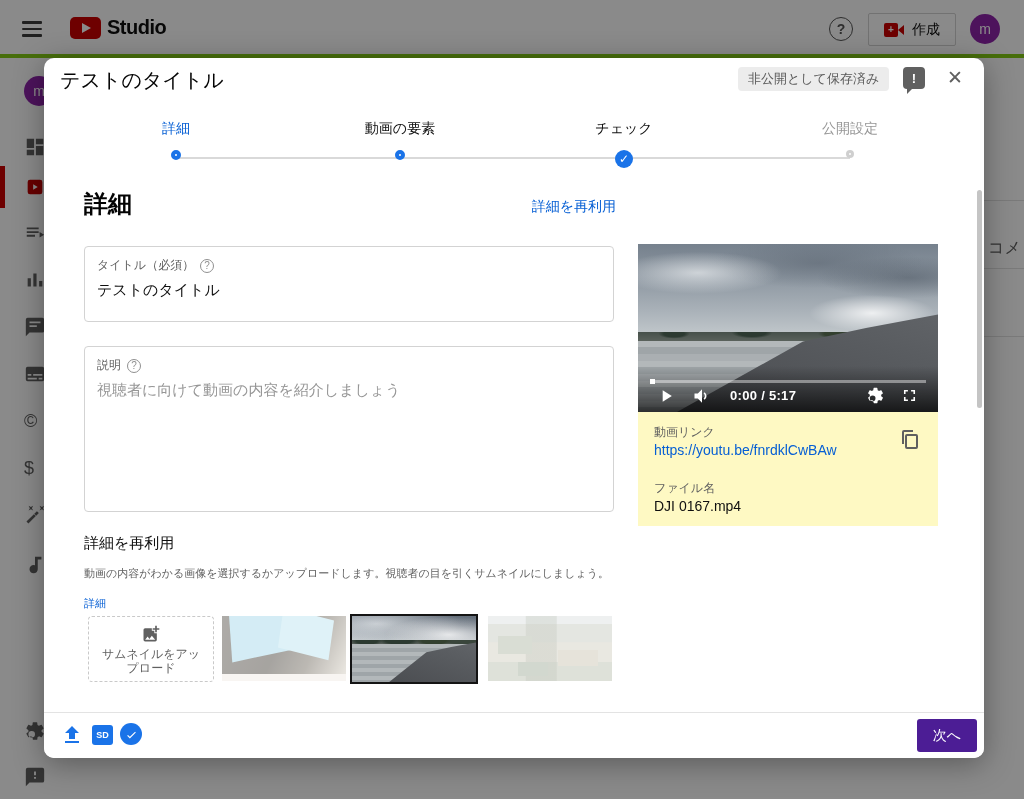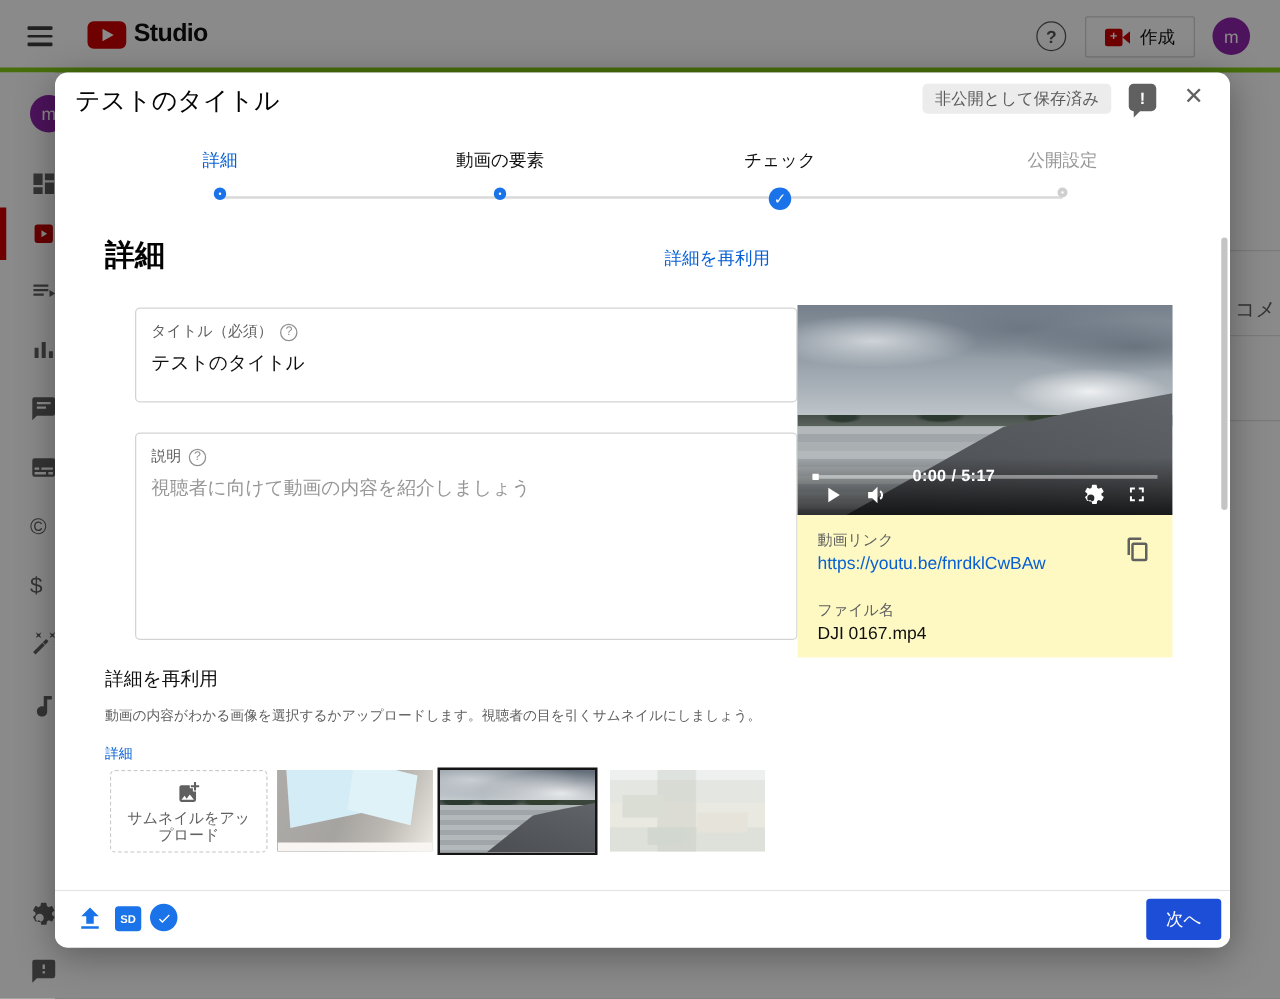--- a/index.html
+++ b/index.html
@@ -55,21 +55,21 @@
   .step-label.disabled { color:#969696; }
   .step-track { position:absolute; top:99px; height:2px; background:#d9d9d9; }
   .step-dot { position:absolute; top:92px; transform:translateX(-50%); border-radius:50%; cursor:pointer; }
   .dot-ring { width:10px; height:10px; border:4px solid #1a73e8; background:#fff; }
   .dot-done { width:18px; height:18px; background:#1a73e8; color:#fff; font-size:12px; font-weight:700; display:flex; align-items:center; justify-content:center; line-height:1; }
   .dot-off { width:8px; height:8px; border:3px solid #cfcfcf; background:#fff; }
 
   .details-heading { position:absolute; left:40px; top:130px; font-size:24px; font-weight:700; color:#030303; }
   .reuse-link { position:absolute; left:440px; top:140px; width:132px; text-align:right; font-size:14px; font-weight:500; color:#065fd4; cursor:pointer; }
 
-  .field { position:absolute; left:40px; width:530px; border:1px solid #d3d3d3; border-radius:4px; padding:10px 12px; background:#fff;margin-left:24px; }
+  .field { position:absolute; left:40px; width:530px; border:1px solid #d3d3d3; border-radius:4px; padding:10px 12px; background:#fff; }
   .field-title { top:188px; height:76px; }
   .field-desc { top:288px; height:166px; }
   .field-label { font-size:12px; color:#606060; display:flex; align-items:center; gap:6px; }
   .q-circle { width:14px; height:14px; border:1.3px solid #909090; border-radius:50%; color:#909090; font-size:10px; display:inline-flex; align-items:center; justify-content:center; }
   .field-value { margin-top:7px; font-size:15px; color:#0f0f0f; }
   .field-placeholder { margin-top:7px; font-size:15px; color:#969696; }
 
   
   .player { position:absolute; left:594px; top:186px; width:300px; height:168px; overflow:hidden; background:#9aa3ac; cursor:pointer; }
   .sky { position:absolute; left:0; top:0; width:100%; height:96px;
@@ -89,21 +89,21 @@
   .water { position:absolute; left:0; top:97px; width:100%; height:71px;
     background:repeating-linear-gradient(180deg,#b3b8ba 0 6px,#9fa5a8 6px 13px,#aaafb2 13px 20px); }
   .road { position:absolute; left:0; top:0; width:100%; height:100%;
     clip-path:polygon(100% 42%, 100% 100%, 13% 100%, 55% 58%, 76% 50%);
     background:linear-gradient(200deg,#6a6d71 0%,#595c60 45%,#47494d 100%); }
   .player-shade { position:absolute; left:0; bottom:0; width:100%; height:46px; background:linear-gradient(180deg,rgba(0,0,0,0),rgba(0,0,0,0.72)); }
   .progress { position:absolute; left:12px; bottom:29px; width:276px; height:3px; background:rgba(255,255,255,0.42); }
   .progress-dot { position:absolute; left:0; top:-1px; width:5px; height:5px; background:#fff; }
   .pc-icon { position:absolute; bottom:6px; width:20px; height:20px; cursor:pointer; }
   .pc-icon svg { fill:#fff; }
-  .pc-time { position:absolute; left:92px; bottom:24px; color:#fff; font-size:13px; font-weight:700; letter-spacing:0.3px; }
+  .pc-time { position:absolute; left:92px; bottom:9px; color:#fff; font-size:13px; font-weight:700; letter-spacing:0.3px; }
 
   .video-info { position:absolute; left:594px; top:354px; width:300px; height:114px; background:#fef9c3; }
   .vi-label { position:absolute; left:16px; font-size:12px; color:#606060; }
   .vi-link { position:absolute; left:16px; top:30px; font-size:14px; color:#065fd4; cursor:pointer; }
   .vi-value { position:absolute; left:16px; top:86px; font-size:14px; color:#0f0f0f; }
   .copy-btn { position:absolute; left:260px; top:16px; width:24px; height:24px; cursor:pointer; }
   .copy-btn svg { fill:none; stroke:#606060; stroke-width:2; }
 
   
   .thumb-heading { position:absolute; left:40px; top:476px; font-size:15px; font-weight:500; color:#0f0f0f; }
@@ -131,21 +131,21 @@
   .t3-patch { position:absolute; }
 
   
   .modal-footer { position:absolute; left:0; top:654px; width:940px; height:46px; background:#fff; border-top:1px solid #e3e3e3; border-radius:0 0 10px 10px; }
   .ft-upload { position:absolute; left:16px; top:10px; width:24px; height:24px; }
   .ft-upload svg { fill:#1a73e8; }
   .sd-badge { position:absolute; left:48px; top:12px; width:21px; height:20px; background:#1a73e8; border-radius:3px; color:#fff; font-size:9px; font-weight:700; display:flex; align-items:center; justify-content:center; }
   .ft-check { position:absolute; left:76px; top:10px; width:22px; height:22px; background:#1a73e8; border-radius:50%; color:#fff; display:flex; align-items:center; justify-content:center; }
   .ft-check svg { fill:#fff; }
   .ft-msg { position:absolute; left:112px; top:15px; font-size:13px; color:#0f0f0f; }
-  .next-btn { position:absolute; left:873px; top:6px; width:60px; height:33px; background:#1d4ed8; border:none; border-radius:3px; color:#fff; font-size:14px; font-weight:500; cursor:pointer; font-family:inherit; }
+  .next-btn { position:absolute; left:873px; top:6px; width:60px; height:33px; background:#4c1d95; border:none; border-radius:3px; color:#fff; font-size:14px; font-weight:500; cursor:pointer; font-family:inherit; }
 
   .modal-scrollbar { position:absolute; left:933px; top:132px; width:5px; height:218px; background:#c4c4c4; border-radius:3px; cursor:pointer; }
 </style>
 </head>
 <body>
 
 <div class="screen">
 
   <div class="topbar">
     <div class="hamburger">

